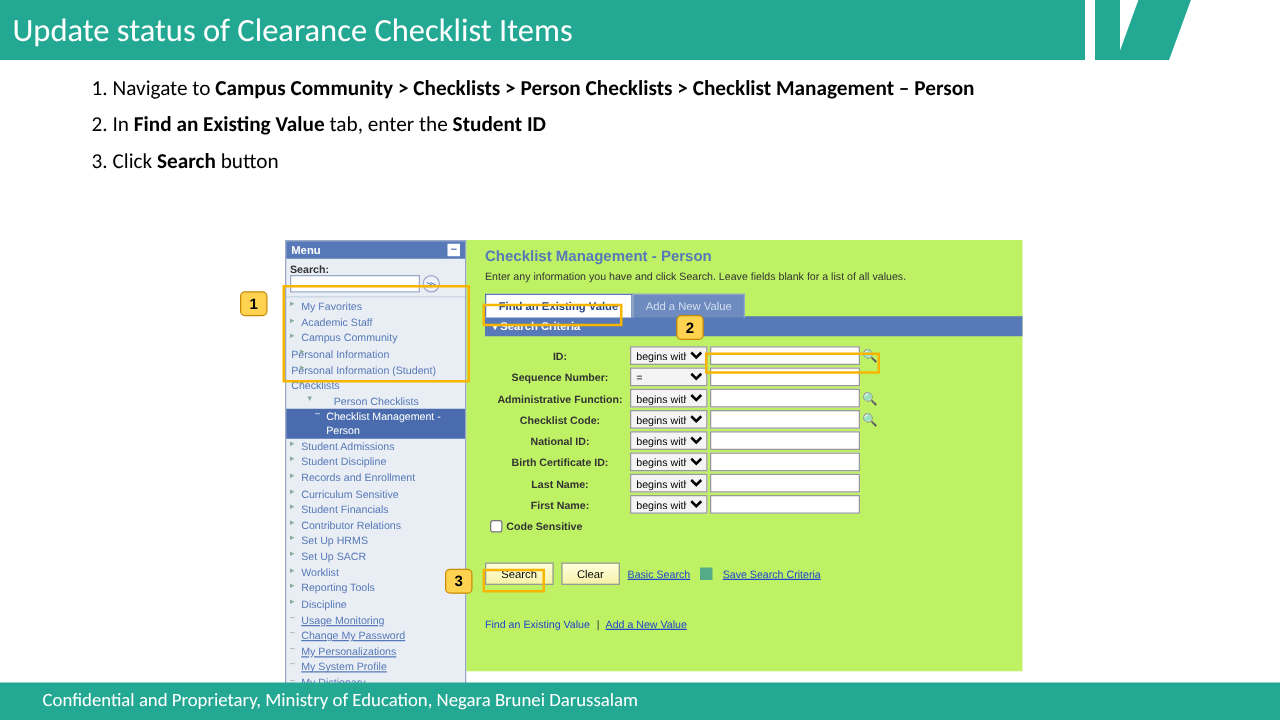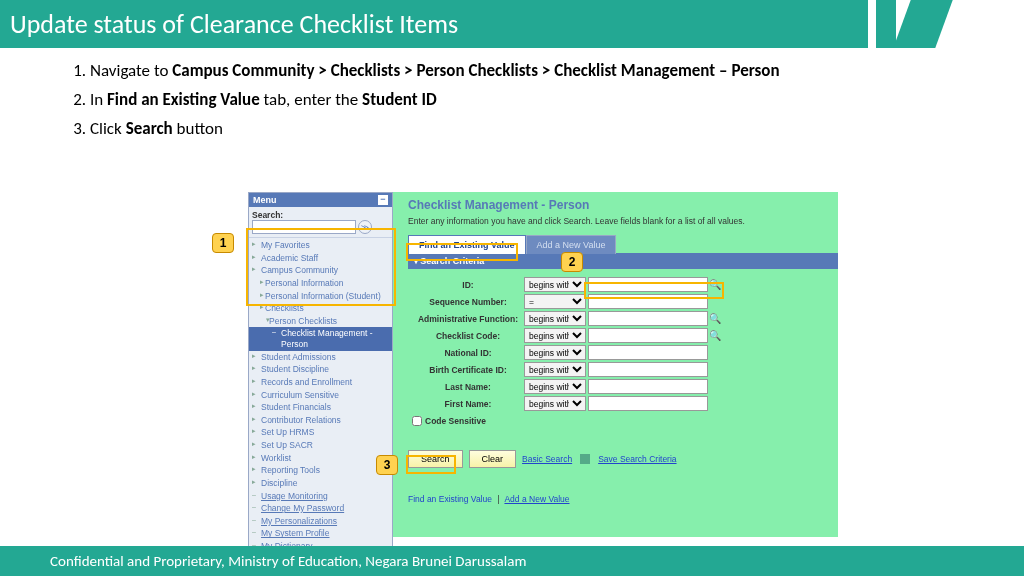--- a/index.html
+++ b/index.html
@@ -11,32 +11,32 @@
 .title-bar .stripe1 { width:20px; background:#23a893; height:100%; }
 .title-bar .gap2 { width:6px; background:#fff; height:100%; }
 .title-bar .stripe2 { width:42px; background:#23a893; height:100%; transform:skewX(-20deg); margin-right:-10px; }
 .title-bar .tail { width:90px; height:100%; background:#fff; }
 
 .content { padding:12px 60px 0 60px; font-size:17px; color:#000; }
 .content ol { list-style:decimal; padding-left:30px; }
 .content li { margin-bottom:6px; line-height:1.35; text-align:justify; }
 .content b { font-weight:bold; }
 
-.shot { position:absolute; left:248px; top:192px; width:590px; height:345px; background:#86efac; font-family:Arial,sans-serif; font-size:9px; color:#333; }
+.shot { position:absolute; left:228px; top:192px; width:590px; height:345px; background:#bef264; font-family:Arial,sans-serif; font-size:9px; color:#333; }
 
 .menu { position:absolute; left:0; top:0; width:145px; background:#e9eef5; border:1px solid #9aa8c7; }
 .menu-head { background:#5779b7; color:#fff; font-weight:bold; padding:2px 4px; display:flex; justify-content:space-between; align-items:center; }
 .menu-head .minus { background:#fff; color:#5779b7; width:10px; height:10px; text-align:center; line-height:8px; font-size:9px; }
 .menu-search { padding:3px; border-bottom:1px solid #c8d2e4; display:flex; align-items:center; gap:2px; }
 .menu-search input { width:104px; height:14px; border:1px solid #9aa8c7; font-size:9px; padding:0 2px; }
 .go-btn { width:14px; height:14px; border:1px solid #9aa8c7; border-radius:50%; background:#eef2f8; display:flex; align-items:center; justify-content:center; font-size:8px; color:#5779b7; }
 .menu ul { list-style:none; padding:1px 0; }
 .menu li { padding:1px 4px 1px 12px; color:#5779b7; cursor:default; position:relative; font-size:8.5px; line-height:1.25; }
-.menu li.l2 { padding-left:16px; }
-.menu li.l3 { padding-left:20px; }
+.menu li.l2 { padding-left:4px; }
+.menu li.l3 { padding-left:38px; }
 .menu li.l4 { padding-left:32px; }
 .menu li.sel { background:#4a6cae; color:#fff; }
 .menu li.link { text-decoration:underline; color:#5779b7; }
 .menu li::before { content:"▸"; position:absolute; left:3px; font-size:7px; color:#8a9; }
 .menu li.l2::before { left:11px; }
 .menu li.l3::before { left:17px; content:"▾"; }
 .menu li.l4::before { content:"–"; left:23px; color:#fff; }
 .menu li.link::before { content:"–"; color:#8a9; }
 
 .pane { position:absolute; left:160px; top:6px; right:0; }
@@ -60,21 +60,21 @@
 .btn { padding:3px 12px; font-size:9px; border:1px solid #999; background:linear-gradient(#fefede,#f7f2a8); cursor:pointer; }
 .linkish { color:#2244cc; font-size:8.5px; text-decoration:underline; cursor:pointer; }
 .save-icon { width:10px; height:10px; background:#5a8; display:inline-block; margin:0 2px; }
 .bottom-links { margin-top:26px; font-size:8.5px; }
 .bottom-links span { color:#2244cc; }
 .bottom-links .sep { color:#333; margin:0 3px; }
 
 .callout { position:absolute; width:22px; height:20px; background:#ffd250; border:1.5px solid #c78a00; border-radius:4px; display:flex; align-items:center; justify-content:center; font-weight:bold; font-size:12px; color:#000; z-index:10; }
 .hl { position:absolute; border:2.5px solid #f7b500; z-index:5; pointer-events:none; }
 
-.footer { position:absolute; bottom:0; left:0; right:0; height:30px; background:#23a893; color:#fff; display:flex; align-items:center; padding-left:50px; font-size:15px; }
+.footer { position:absolute; bottom:0; left:0; right:0; height:30px; background:#23a893; color:#fff; display:flex; align-items:center; padding-left:34px; font-size:15px; }
 </style>
 </head>
 <body>
 
 <div class="title-bar">
   <div class="main">Update status of Clearance Checklist Items</div>
   <div class="gap1"></div>
     <div class="stripe1"></div>
     <div class="gap2"></div>
     <div class="stripe2"></div>

